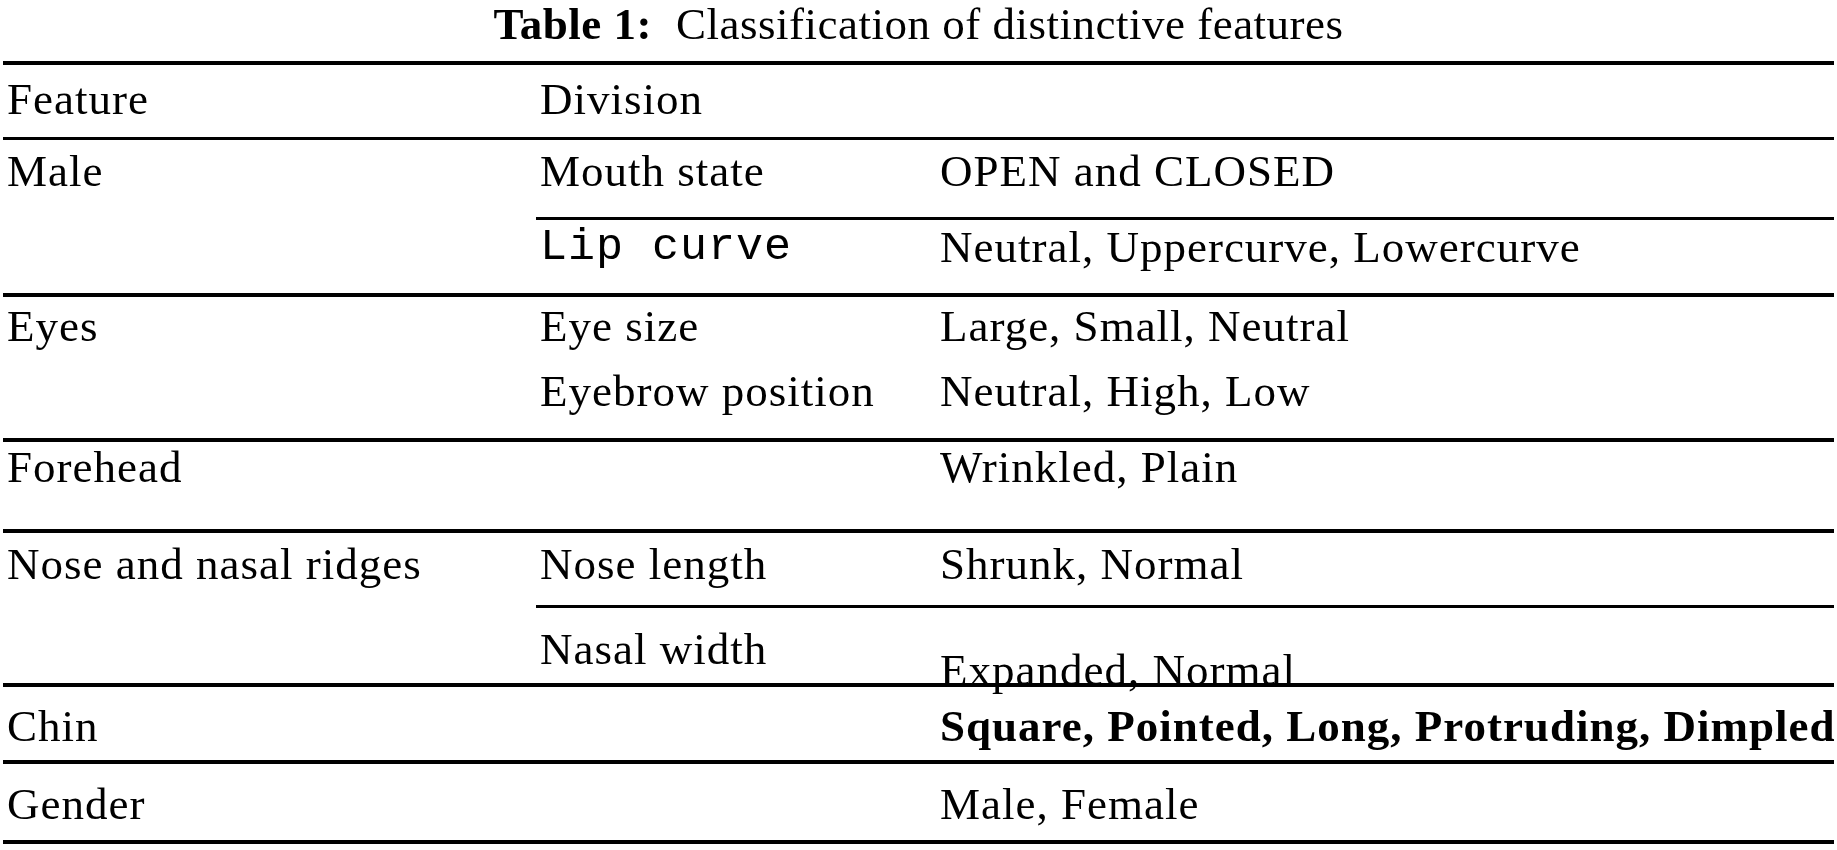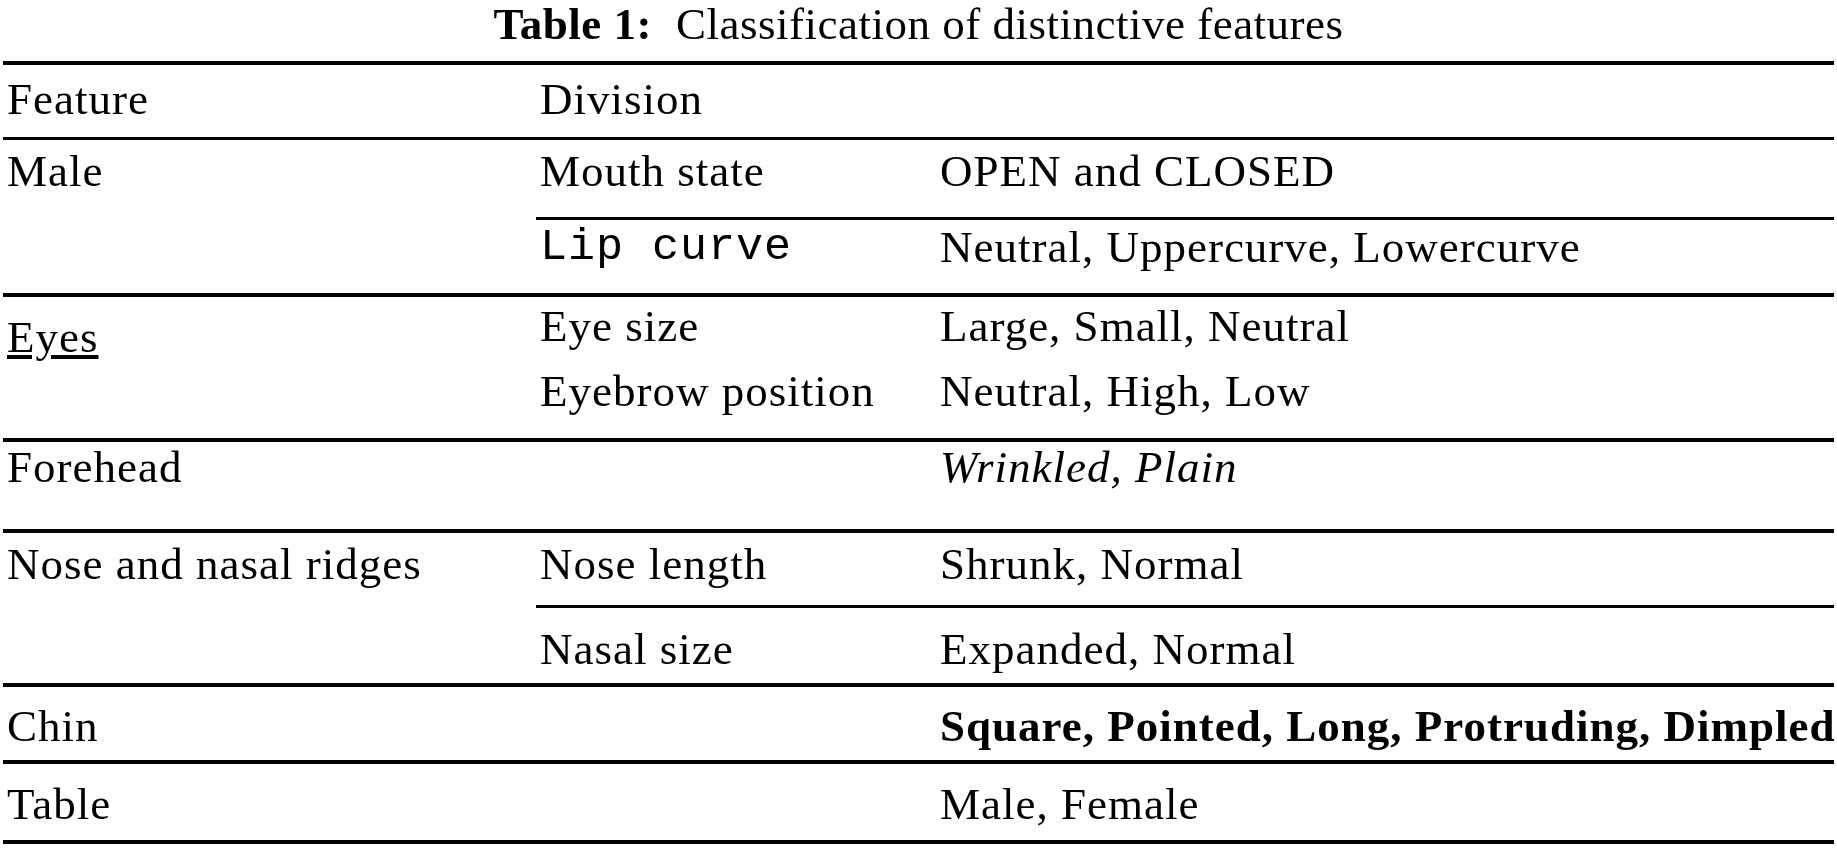--- a/index.html
+++ b/index.html
@@ -72,36 +72,36 @@
   <div class="cell col-feature" style="top: 77px;">Feature</div>
   <div class="cell col-division" style="top: 77px;">Division</div>
 
   <div class="cell col-feature" style="top: 149px;">Male</div>
   <div class="cell col-division" style="top: 149px;">Mouth state</div>
   <div class="cell col-category" style="top: 149px;">OPEN and CLOSED</div>
 
   <div class="cell col-division" style="top: 225px; font-family: Liberation Mono, monospace;">Lip curve</div>
   <div class="cell col-category" style="top: 225px;">Neutral, Uppercurve, Lowercurve</div>
 
-  <div class="cell col-feature" style="top: 315px; text-decoration: underline;">Eyes</div>
+  <div class="cell col-feature" style="top: 304px;">Eyes</div>
   <div class="cell col-division" style="top: 304px;">Eye size</div>
   <div class="cell col-category" style="top: 304px;">Large, Small, Neutral</div>
 
   <div class="cell col-division" style="top: 369px;">Eyebrow position</div>
   <div class="cell col-category" style="top: 369px;">Neutral, High, Low</div>
 
   <div class="cell col-feature" style="top: 445px;">Forehead</div>
-  <div class="cell col-category" style="top: 445px; font-style: italic;">Wrinkled, Plain</div>
+  <div class="cell col-category" style="top: 445px;">Wrinkled, Plain</div>
 
   <div class="cell col-feature" style="top: 542px;">Nose and nasal ridges</div>
   <div class="cell col-division" style="top: 542px;">Nose length</div>
   <div class="cell col-category" style="top: 542px;">Shrunk, Normal</div>
 
-  <div class="cell col-division" style="top: 627px;">Nasal size</div>
-  <div class="cell col-category" style="top: 627px;">Expanded, Normal</div>
+  <div class="cell col-division" style="top: 627px;">Nasal width</div>
+  <div class="cell col-category" style="top: 648px;">Expanded, Normal</div>
 
   <div class="cell col-feature" style="top: 704px;">Chin</div>
   <div class="cell col-category" style="top: 704px; font-weight: bold;">Square, Pointed, Long, Protruding, Dimpled</div>
 
-  <div class="cell col-feature" style="top: 782px;">Table</div>
+  <div class="cell col-feature" style="top: 782px;">Gender</div>
   <div class="cell col-category" style="top: 782px;">Male, Female</div>
 
 </div>
 
 </body></html>

